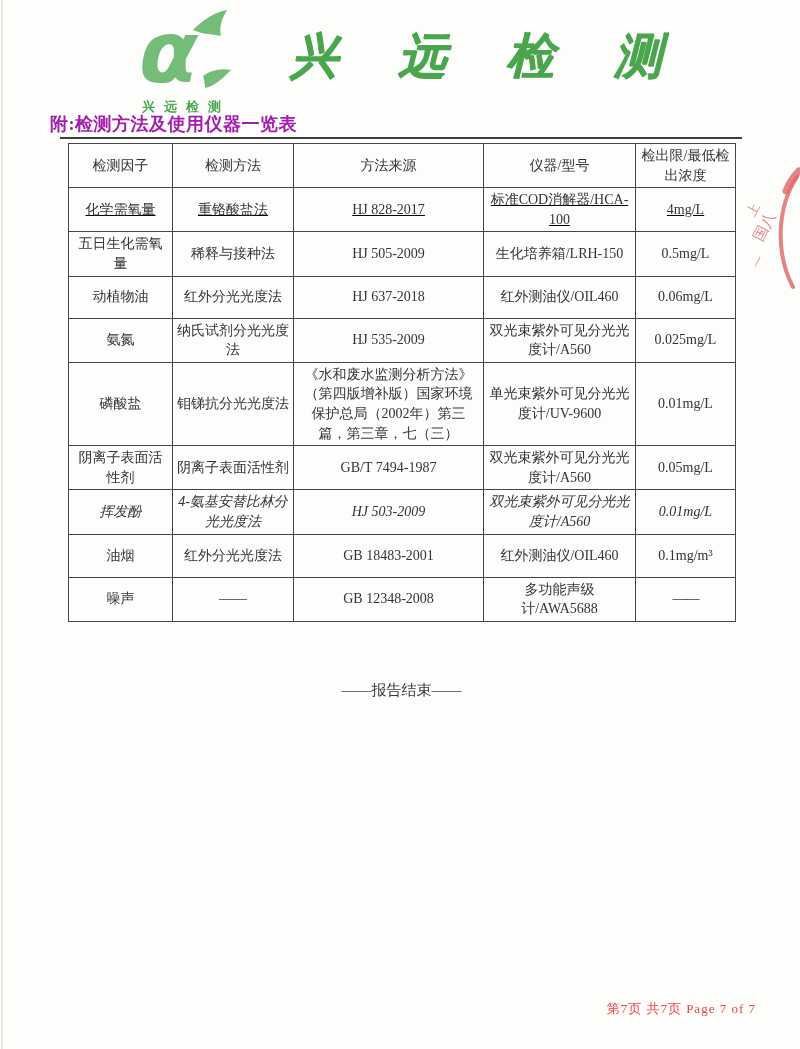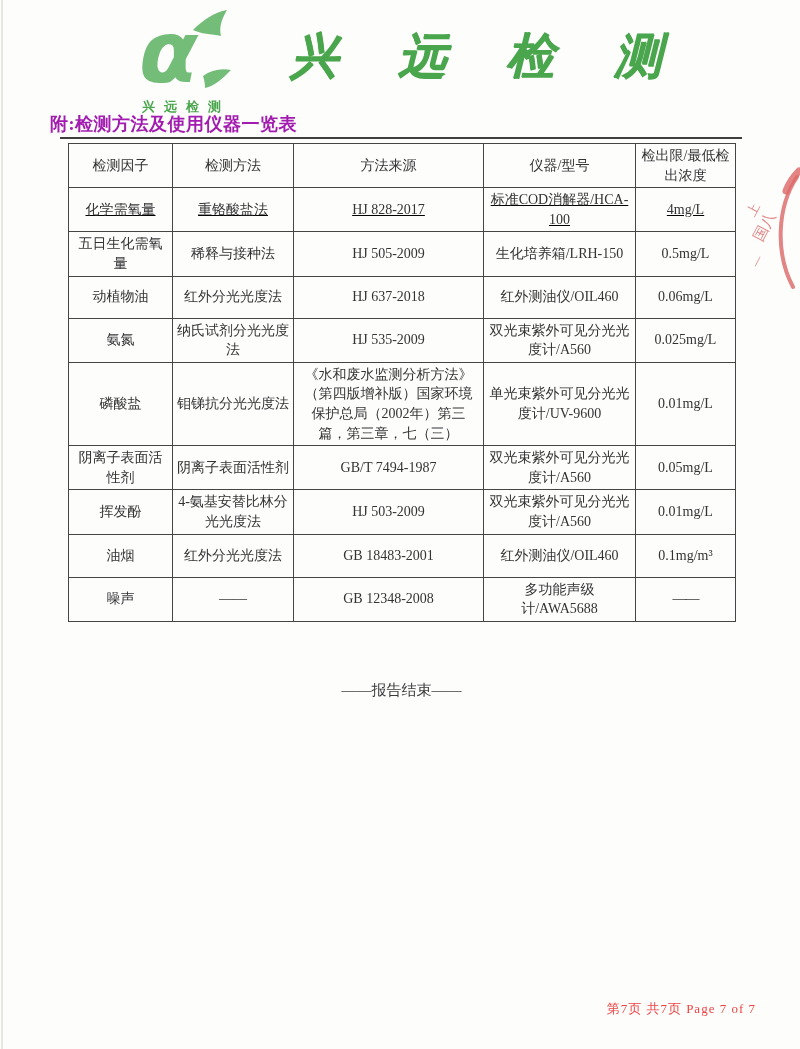--- a/index.html
+++ b/index.html
@@ -180,21 +180,21 @@
           <td>单光束紫外可见分光光度计/UV-9600</td>
           <td>0.01mg/L</td>
         </tr>
         <tr style="height: 42px;">
           <td>阴离子表面活性剂</td>
           <td>阴离子表面活性剂</td>
           <td>GB/T 7494-1987</td>
           <td>双光束紫外可见分光光度计/A560</td>
           <td>0.05mg/L</td>
         </tr>
-        <tr style="height: 43px;">
+        <tr style="height: 43px; font-style: italic;">
           <td>挥发酚</td>
           <td>4-氨基安替比林分光光度法</td>
           <td>HJ 503-2009</td>
           <td>双光束紫外可见分光光度计/A560</td>
           <td>0.01mg/L</td>
         </tr>
         <tr style="height: 43px;">
           <td>油烟</td>
           <td>红外分光光度法</td>
           <td>GB 18483-2001</td>

